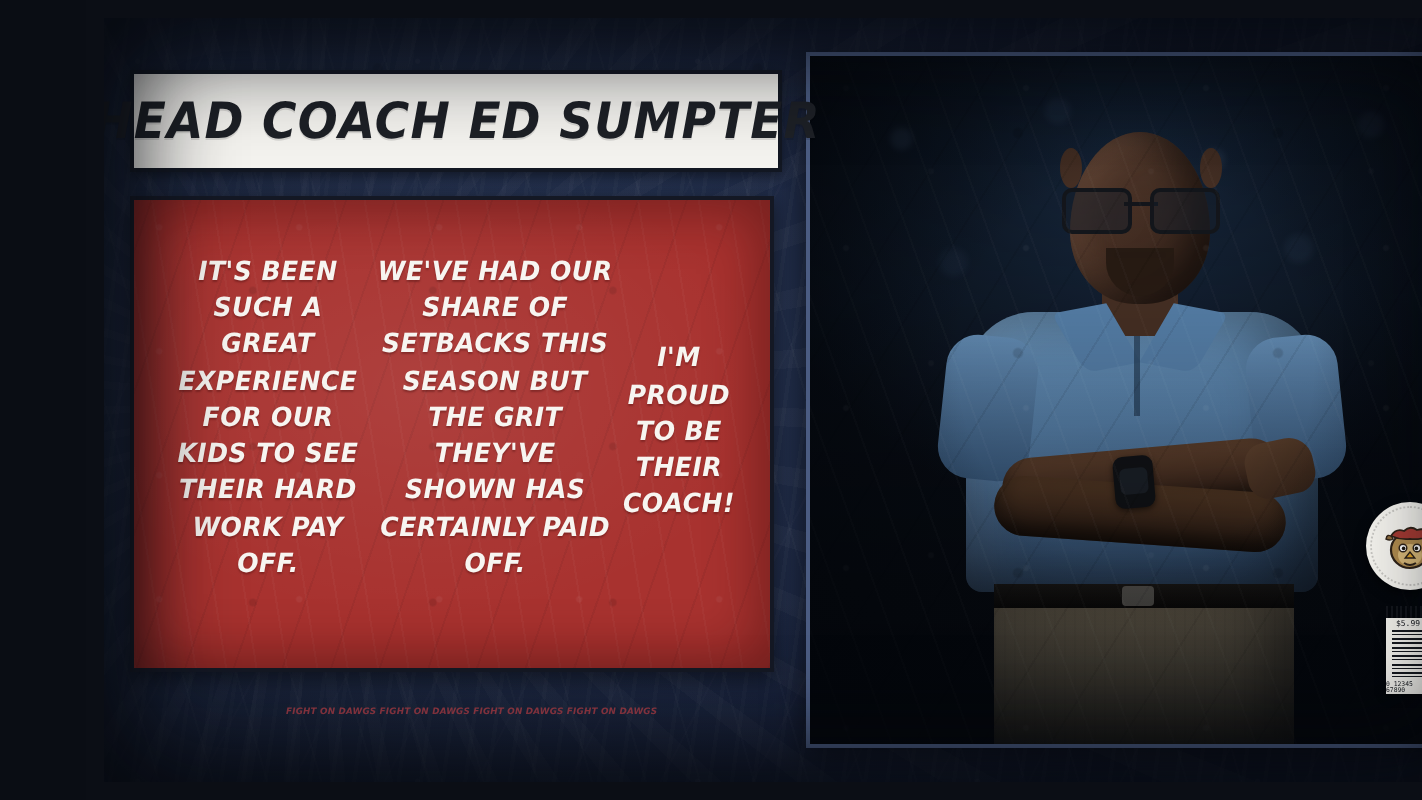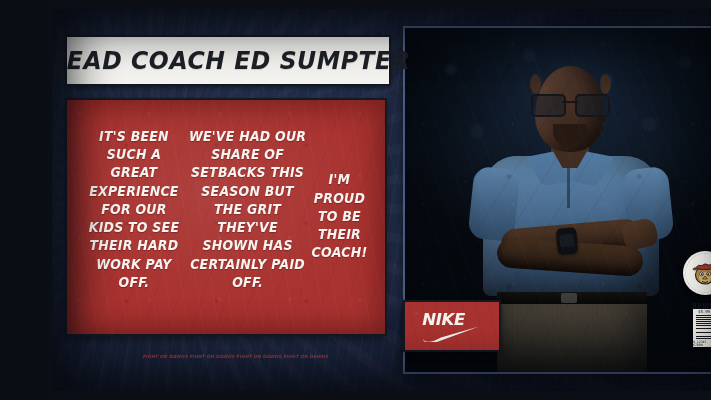--- a/index.html
+++ b/index.html
@@ -406,28 +406,20 @@
       <path d="M24 10.5 Q26.5 8.5 27 11.5 Q25 12.5 23.5 11.5Z" fill="#8c6b3d" stroke="#2e2218" stroke-width="0.7"></path>
       <circle cx="11.5" cy="16" r="1.9" fill="#fff" stroke="#2e2218" stroke-width="0.7"></circle>
       <circle cx="18.5" cy="16" r="1.9" fill="#fff" stroke="#2e2218" stroke-width="0.7"></circle>
       <circle cx="11.8" cy="16.2" r="0.9" fill="#1d1710"></circle>
       <circle cx="18.2" cy="16.2" r="0.9" fill="#1d1710"></circle>
       <path d="M15 18 L12.6 21 L17.4 21 Z" fill="#e0a52c" stroke="#2e2218" stroke-width="0.7"></path>
       <path d="M12 23.5 Q15 25.5 18 23.5" fill="none" stroke="#2e2218" stroke-width="1"></path>
     </svg>
   </div>
 
-  <div class="nike-box">
-    <div class="nike-inner">
-      <span class="nike-word">NIKE</span>
-      <svg class="nike-swoosh" viewBox="0 0 60 16">
-        <path d="M2 13.2 C6 18 12 15.6 20 11.4 L58 0.4 L18 15.2 C10 18 3 17.2 2 13.2 Z" fill="#f5f3ef"></path>
-      </svg>
-    </div>
-  </div>
 
   <div class="barcode-top"></div>
   <div class="barcode-tag">
     <span class="barcode-price">$5.99</span>
     <div class="barcode-lines"></div>
     <span class="barcode-num">0 12345 67890</span>
   </div>
 
   <div class="outer-frame"></div>
 </div>

